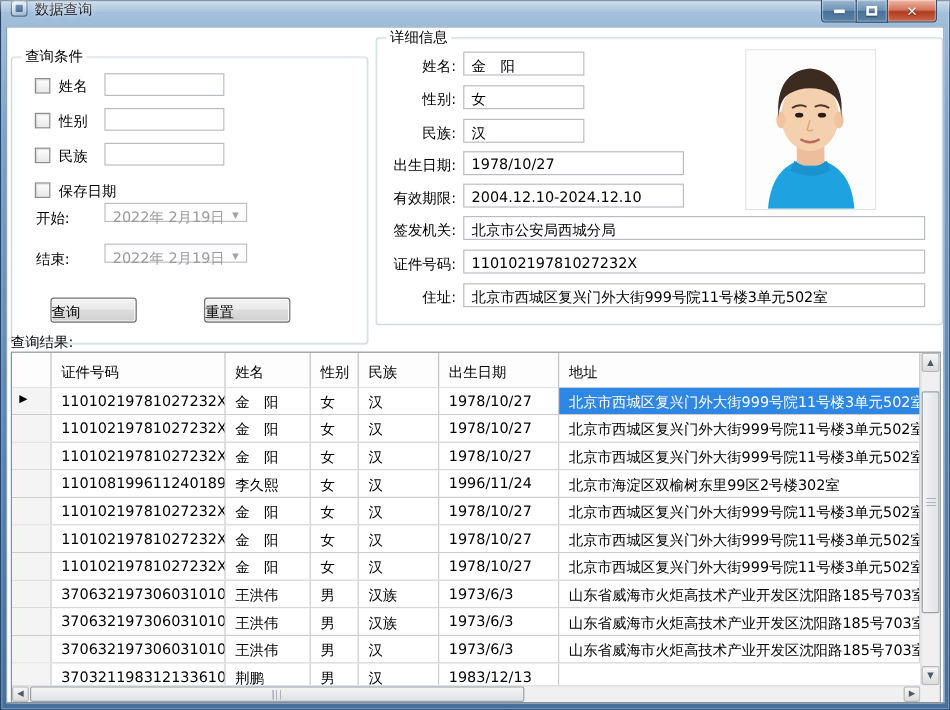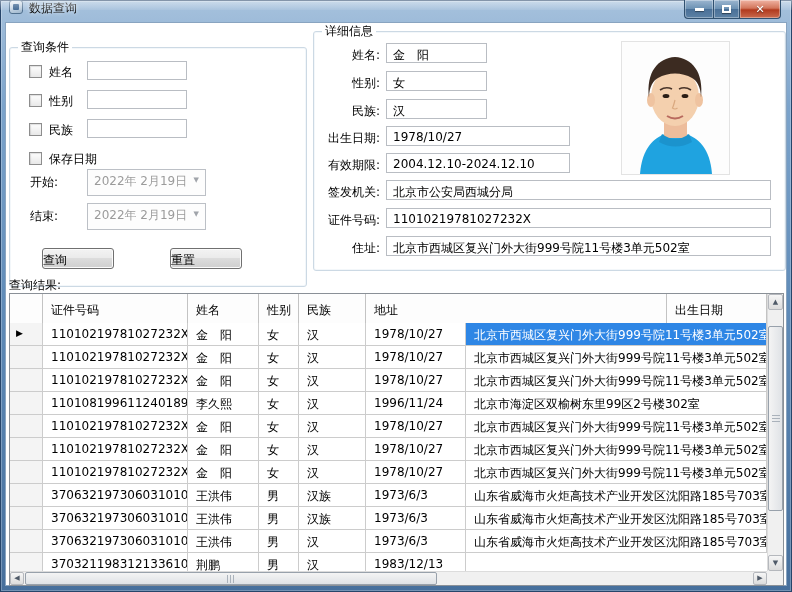--- a/index.html
+++ b/index.html
@@ -32,21 +32,21 @@
   .groupbox{position:absolute;border:1px solid #ccd9e4;border-radius:3px;box-shadow:inset 0 0 0 1px #f3f7fa;}
   .gb-title{position:absolute;top:-8px;left:8px;background:#fff;padding:0 3px;line-height:14px;}
   
   #gb-query{left:3px;top:24px;width:296px;height:238px;}
   .qrow{position:absolute;left:0;width:100%;height:20px;}
   .checkbox{position:absolute;left:19px;top:2px;width:13px;height:13px;box-sizing:border-box;border:1px solid #8d8d8d;
     background:linear-gradient(180deg,#fefefe,#e8e8e8);box-shadow:inset 1px 1px 1px rgba(0,0,0,.12);}
   .q-label{position:absolute;left:39px;top:1px;}
   .qinput{position:absolute;left:77px;top:-2px;width:100px;height:19px;box-sizing:border-box;border:1px solid #b9bdc3;background:#fff;padding:0 3px;font-size:12px;outline:none;}
   .d-label{position:absolute;left:20px;top:3px;}
-  .combo{position:absolute;left:77px;width:119px;height:27px;box-sizing:border-box;border:1px solid #bcc0c6;background:#fdfdfd;color:#9b9b9b;padding:3px 0 0 6px;}
+  .combo{position:absolute;left:77px;width:119px;height:16px;box-sizing:border-box;border:1px solid #bcc0c6;background:#fdfdfd;color:#9b9b9b;padding:3px 0 0 6px;}
   .combo .arrow{position:absolute;right:6px;top:6px;font-size:7px;color:#a0a4aa;}
   .btn{position:absolute;width:72px;height:21px;box-sizing:border-box;border:1px solid #707070;border-radius:3px;
     background:linear-gradient(180deg,#f3f3f3 0%,#ebebeb 45%,#dcdcdc 50%,#cfcfcf 100%);
     box-shadow:inset 0 0 0 1px #fbfbfb;text-align:left;padding-top:3px;cursor:default;}
   
   #gb-details{left:307px;top:8px;width:471px;height:238px;}
   .drow{position:absolute;left:0;width:100%;height:21px;}
   .dlabel{position:absolute;left:0;width:66px;text-align:right;top:4px;}
   .dinput{position:absolute;left:72px;top:0;height:20px;box-sizing:border-box;border:1px solid #b9bdc3;background:#fff;padding:3px 0 0 6px;white-space:nowrap;overflow:hidden;}
   .dinput.s{width:101px;}.dinput.m{width:184px;}.dinput.l{width:385px;}
@@ -206,22 +206,22 @@
 
     <span class="results-label">查询结果:</span>
 
     <div class="table">
       <div class="thead" id="thead">
           <div class="th c0 sel-col"></div>
           <div class="th c1">证件号码</div>
           <div class="th c2">姓名</div>
           <div class="th c3">性别</div>
           <div class="th c4">民族</div>
+          <div class="th c5">出生日期</div>
           <div class="th c6">地址</div>
-          <div class="th c5">出生日期</div>
         </div>
       <div class="rows" id="tbody">
           <div class="tr">
             <div class="td c0 sel-col">
               <span class="row-pointer">▶</span>
             </div>
             <div class="td c1">11010219781027232X</div>
             <div class="td c2">金　阳</div>
             <div class="td c3">女</div>
             <div class="td c4">汉</div>

